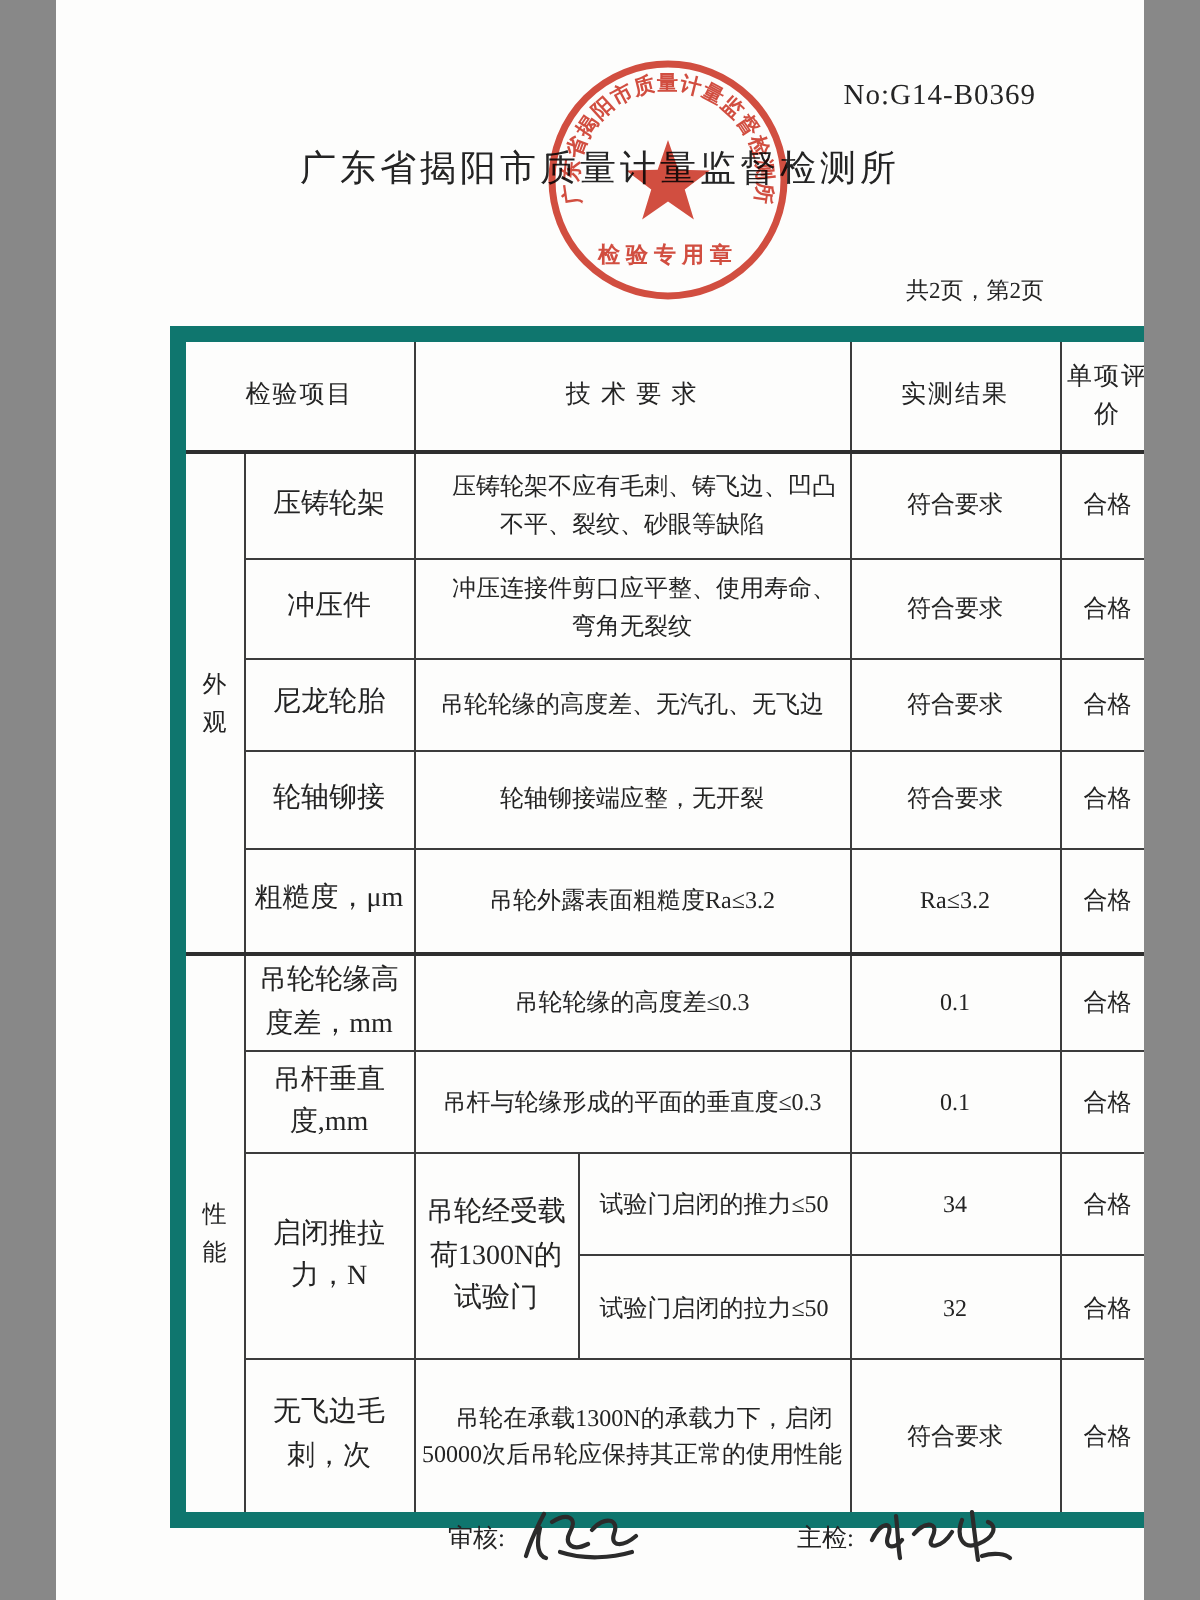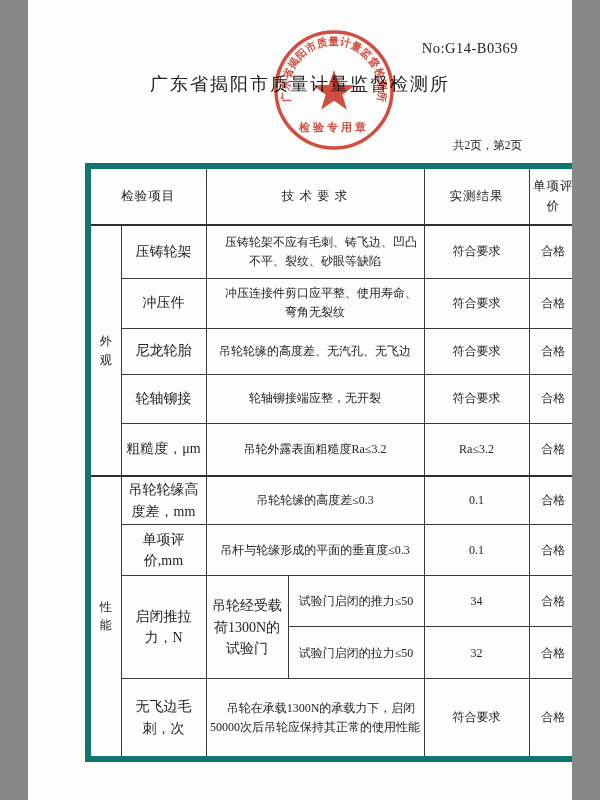--- a/index.html
+++ b/index.html
@@ -22,21 +22,21 @@
   .stamp {
     position:absolute; left:244px; top:28px; width:124px; height:124px;
     opacity:.9; mix-blend-mode:multiply; pointer-events:none;
   }
   .stamp .arc-t  { font-size:10.5px; letter-spacing:.5px; fill:#cf3a2c; font-weight:600; }
   .stamp .bot-t  { font-size:11px; letter-spacing:3px; fill:#cf3a2c; font-weight:600; }
 
   table.report {
     position:absolute; left:57px; top:163px; width:492px;
     border-collapse:collapse; table-layout:fixed;
-    border:6px solid #0f766e; font-size:12px;
+    border:8px solid #0f766e; font-size:12px;
   }
   table.report td {
     border:1px solid #3c3c3c; vertical-align:middle;
     text-align:center; padding:2px 3px; line-height:1.55;
   }
   table.report tr.hdr td { border-bottom:2px solid #2e2e2e; font-size:12.5px; letter-spacing:1px; }
   table.report tr.group-start td { border-top:2px solid #2e2e2e; }
   td.left { text-align:left; padding:2px 8px; text-indent:1em; }
   td.item { font-size:14px; padding:2px 2px; }
   td.narrow { padding:2px 0; font-size:12px; }
@@ -121,21 +121,21 @@
       </tr>
 
       <tr class="group-start" style="height:48px">
         <td rowspan="5">性能</td>
         <td class="item">吊轮轮缘高度差，mm</td>
         <td colspan="2">吊轮轮缘的高度差≤0.3</td>
         <td>0.1</td>
         <td class="narrow">合格</td>
       </tr>
       <tr style="height:51px">
-        <td class="item">单项评价,mm</td>
+        <td class="item">吊杆垂直度,mm</td>
         <td colspan="2">吊杆与轮缘形成的平面的垂直度≤0.3</td>
         <td>0.1</td>
         <td class="narrow">合格</td>
       </tr>
       <tr style="height:51px">
         <td class="item" rowspan="2">启闭推拉力，N</td>
         <td class="item" rowspan="2">吊轮经受载荷1300N的试验门</td>
         <td>试验门启闭的推力≤50</td>
         <td>34</td>
         <td class="narrow">合格</td>
@@ -147,14 +147,36 @@
       </tr>
       <tr style="height:80px">
         <td class="item">无飞边毛刺，次</td>
         <td colspan="2" class="left">吊轮在承载1300N的承载力下，启闭50000次后吊轮应保持其正常的使用性能</td>
         <td>符合要求</td>
         <td class="narrow">合格</td>
       </tr>
     </tbody>
   </table>
 
+  <div class="footer">
+    <span>审核:</span>
+    <svg class="sig" width="72" height="34" viewBox="0 0 72 34">
+      <g fill="none" stroke="#2b2b2b" stroke-width="2.1" stroke-linecap="round" stroke-linejoin="round">
+        <path d="M7 26 C10 16 15 7 16 5 M14 12 C12 20 13 26 17 27"></path>
+        <path d="M20 9 C28 4 33 7 29 14 C26 20 30 24 38 20"></path>
+        <path d="M40 13 C46 6 54 7 51 15 C49 21 55 22 62 16"></path>
+        <path d="M24 24 C36 28 50 27 60 24"></path>
+      </g>
+    </svg>
+    <span class="chief-label">主检:</span>
+    <svg class="sig" width="78" height="34" viewBox="0 0 78 34">
+      <g fill="none" stroke="#2b2b2b" stroke-width="2.1" stroke-linecap="round" stroke-linejoin="round">
+        <path d="M5 18 C9 9 16 8 13 16 C11 22 16 23 20 18"></path>
+        <path d="M17 6 C18 14 18 22 19 27"></path>
+        <path d="M26 15 C32 8 39 9 35 17 C32 23 40 22 45 14"></path>
+        <path d="M50 8 C47 16 50 23 58 20 C66 17 68 11 63 9"></path>
+        <path d="M55 4 C56 12 57 21 58 28"></path>
+        <path d="M60 26 C66 24 72 25 74 27"></path>
+      </g>
+    </svg>
+  </div>
 
 </div>
 
 </body></html>

